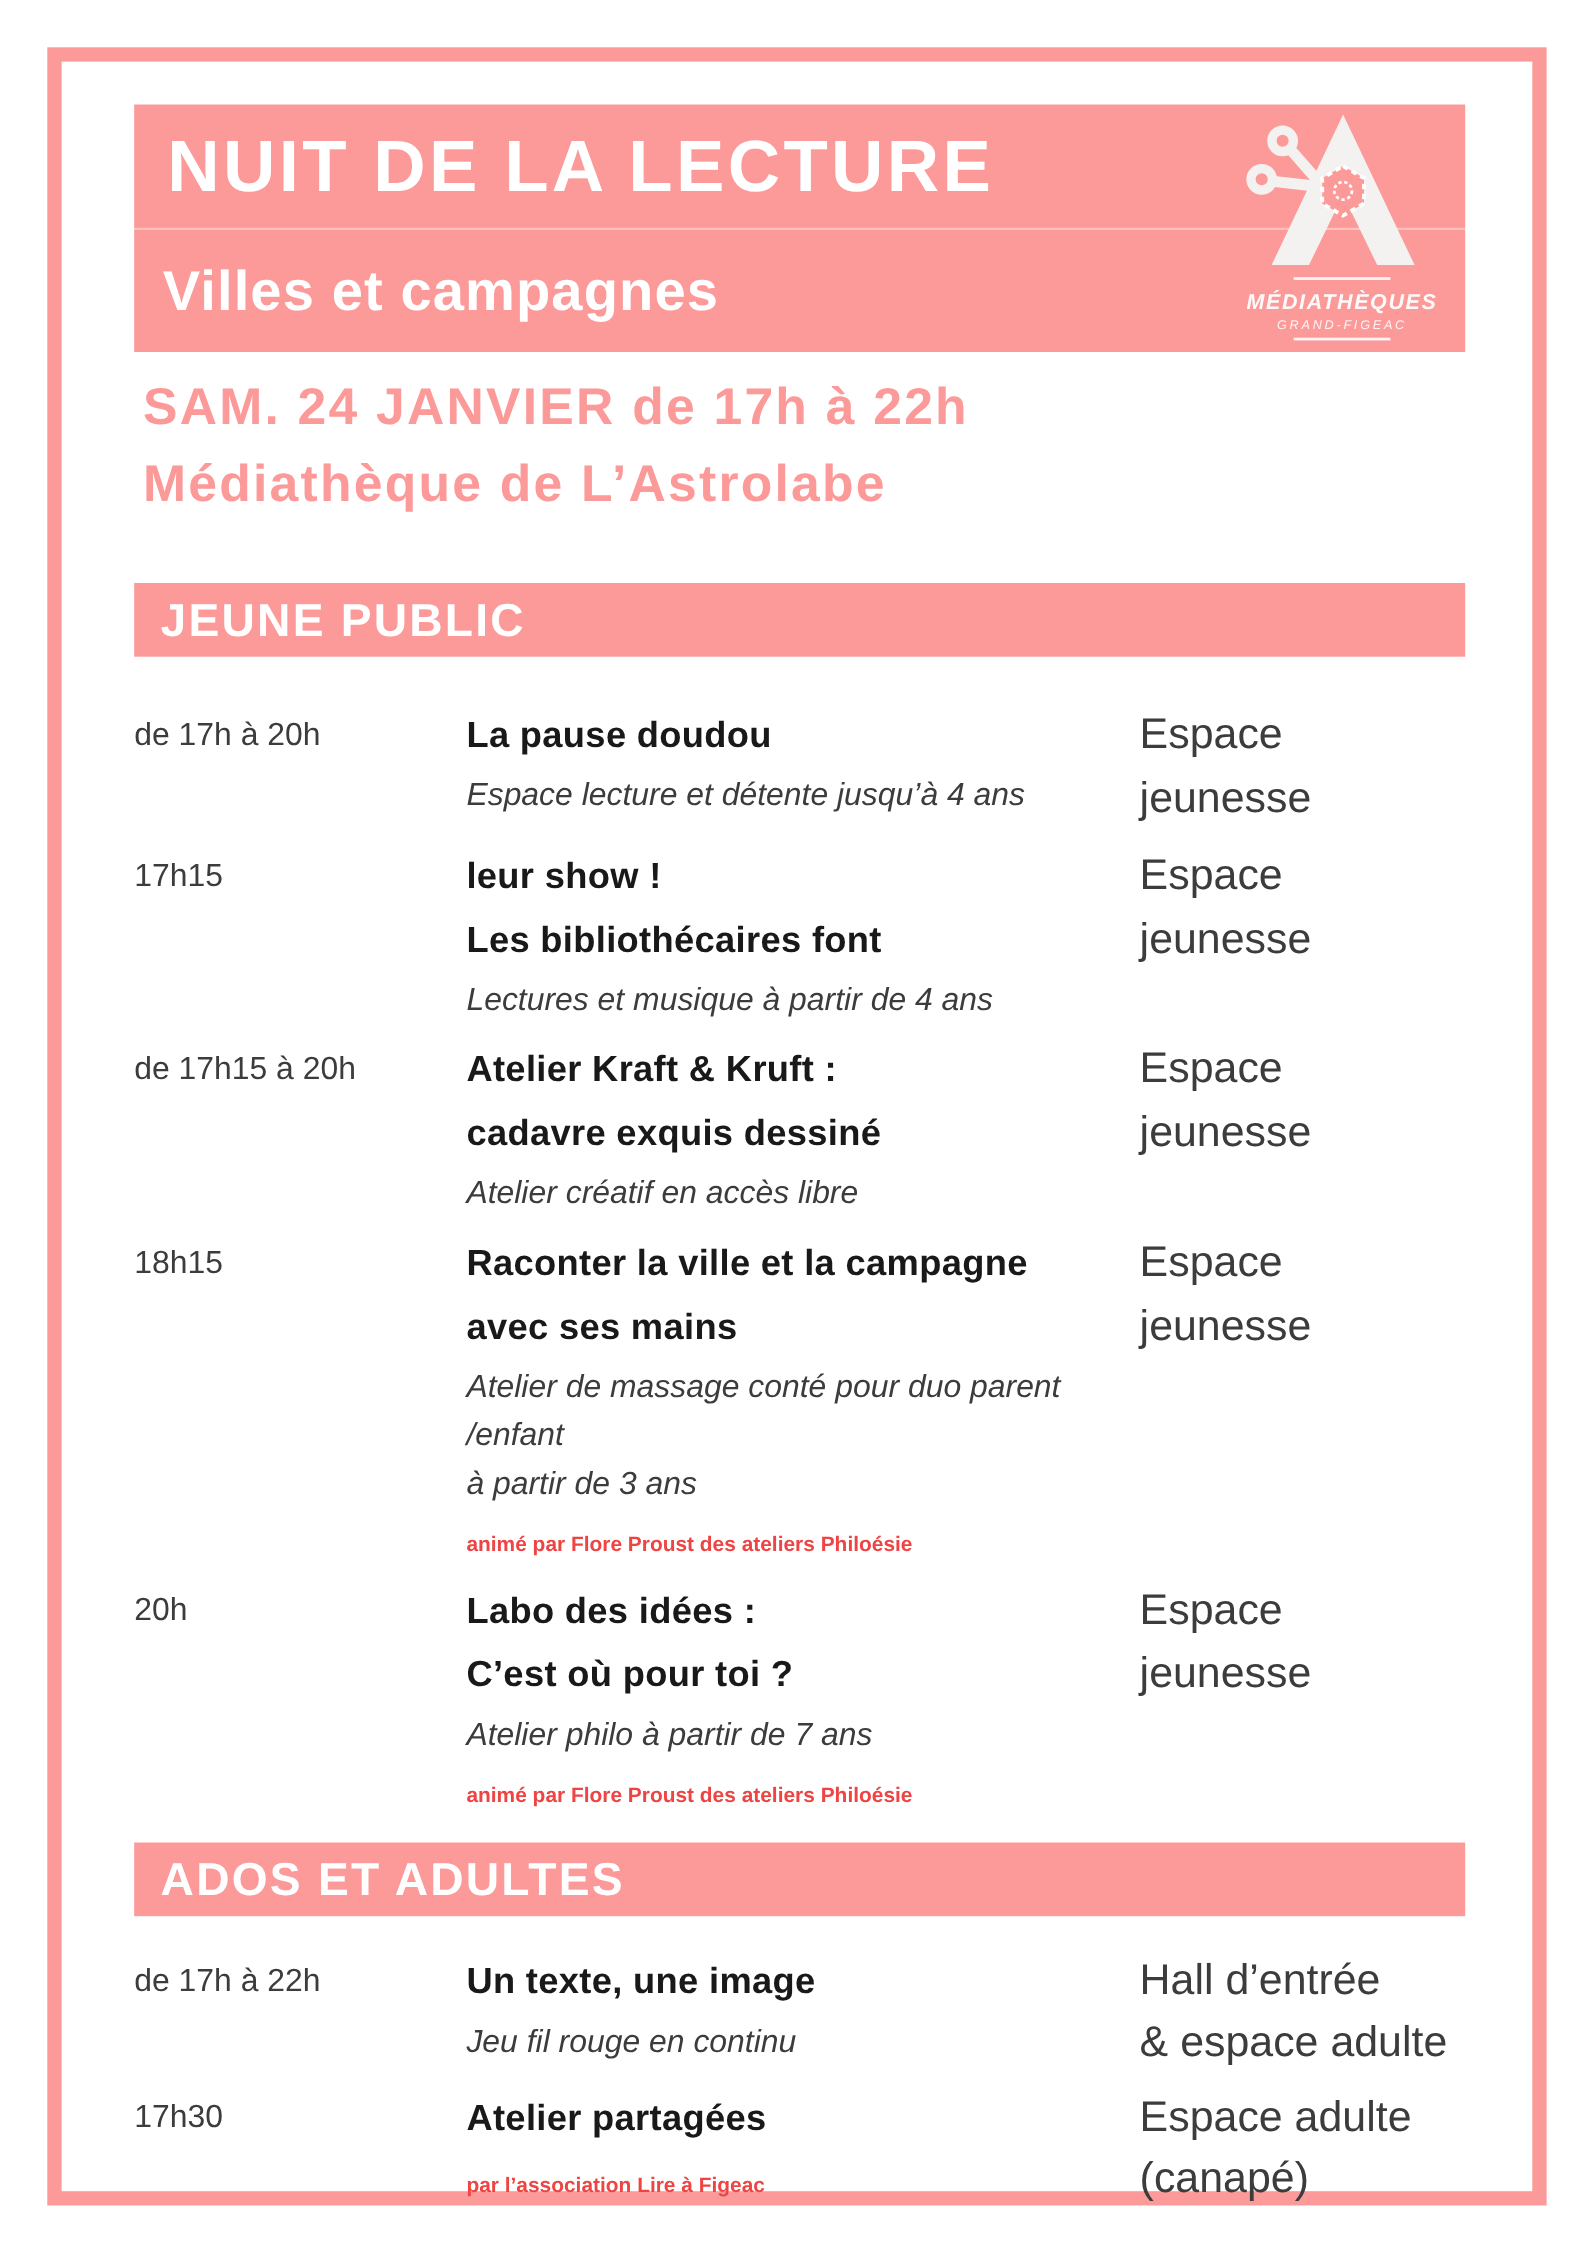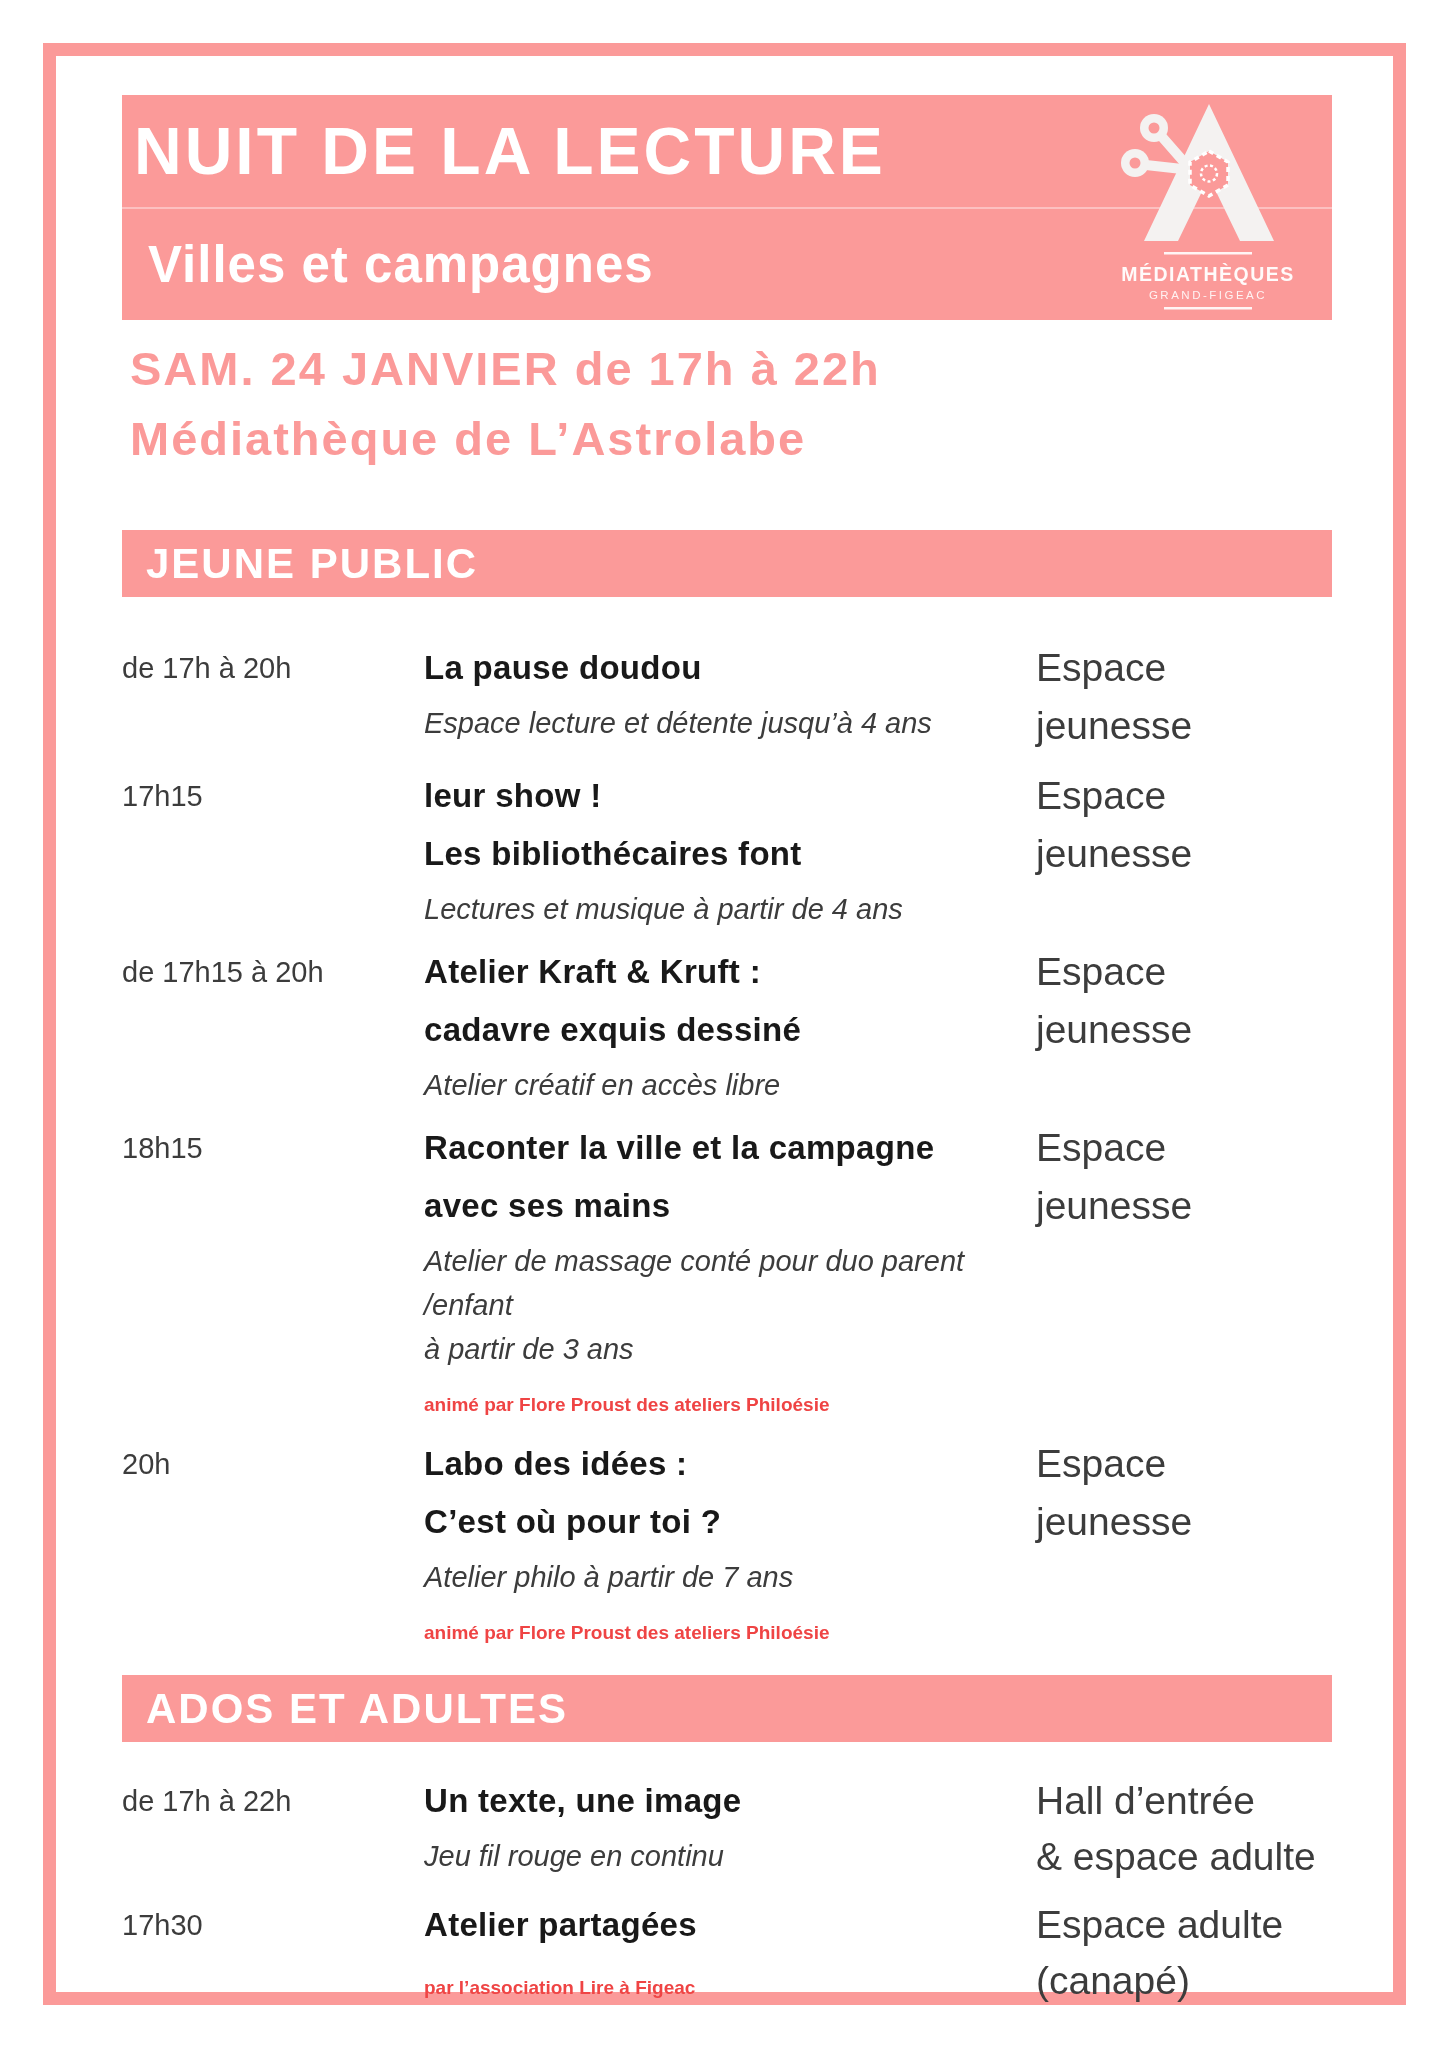--- a/index.html
+++ b/index.html
@@ -21,35 +21,35 @@
     border:13px solid var(--pink);
     box-sizing:border-box;
   }
   .content{
     position:absolute;left:122px;top:95px;width:1210px;
   }
   
   .banner{position:relative;background:var(--pink);}
   .banner-top{
     height:114px;display:flex;align-items:center;
-    padding-left:12px;box-sizing:border-box;
+    padding-left:30px;box-sizing:border-box;
     border-bottom:2px solid rgba(255,255,255,0.38);
   }
   .banner-top .t1{
     color:#fff;font-size:66px;font-weight:bold;letter-spacing:3px;
   }
   .banner-bottom{
     height:111px;display:flex;align-items:center;
     padding-left:26px;box-sizing:border-box;
   }
   .banner-bottom .t2{
     color:#fff;font-size:51px;font-weight:bold;letter-spacing:1px;
   }
   .logo{
-    position:absolute;right:26px;top:5px;width:200px;height:217px;
+    position:absolute;right:14px;top:5px;width:200px;height:217px;font-style:italic;
   }
   .logo svg{display:block;width:100%;height:100%;font-family:"Liberation Sans",sans-serif;}
   
   .dateblock{
     margin-top:14px;padding-left:8px;
     color:var(--pink);font-weight:bold;
   }
   .dateblock .dl{font-size:47px;line-height:70px;letter-spacing:2px;}
   
   .section-banner{

